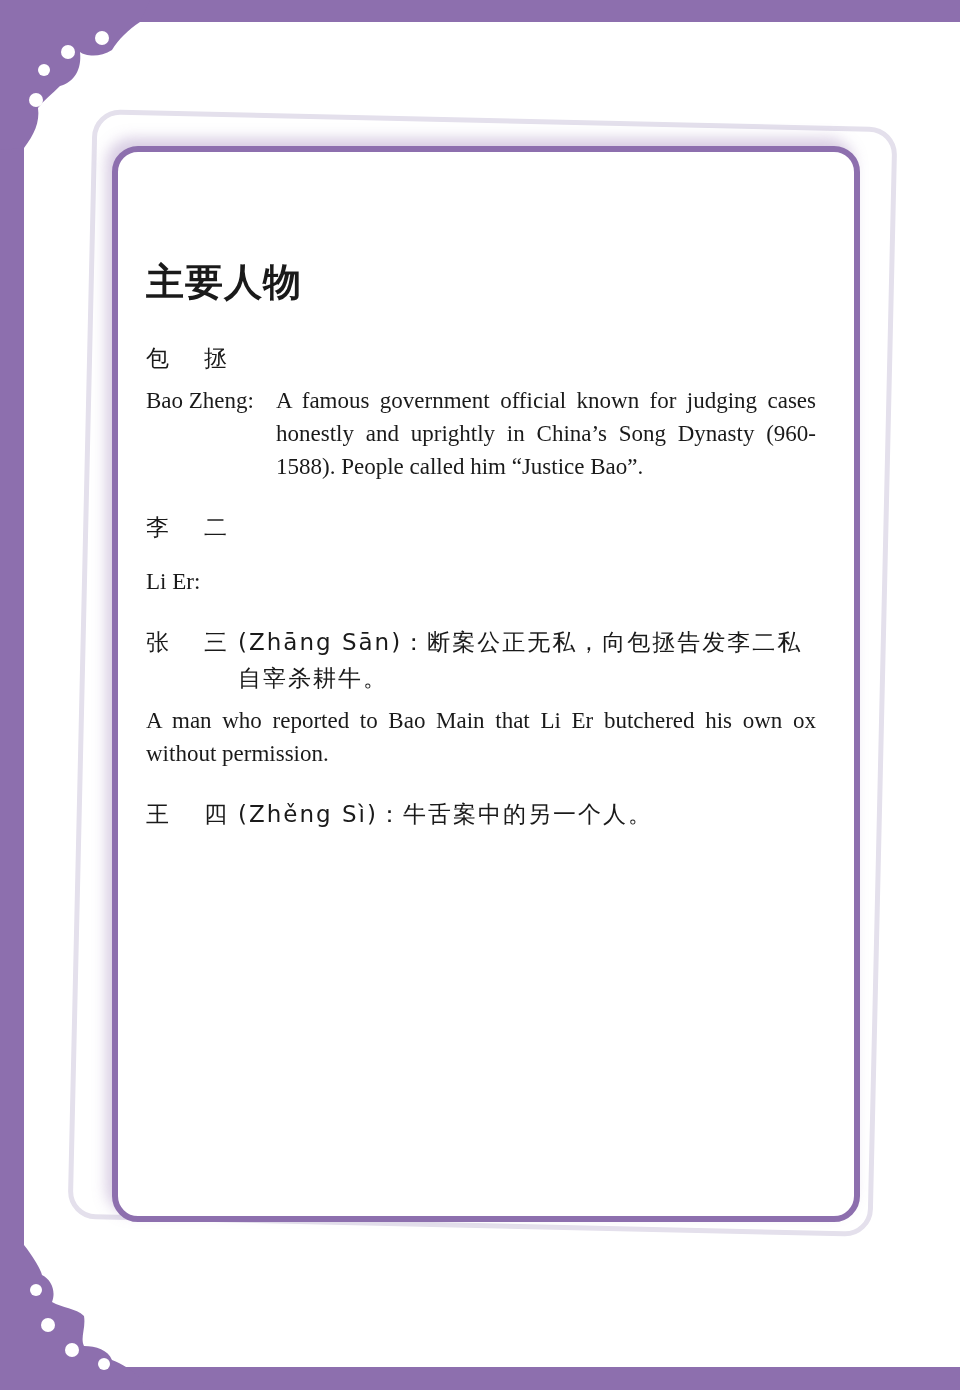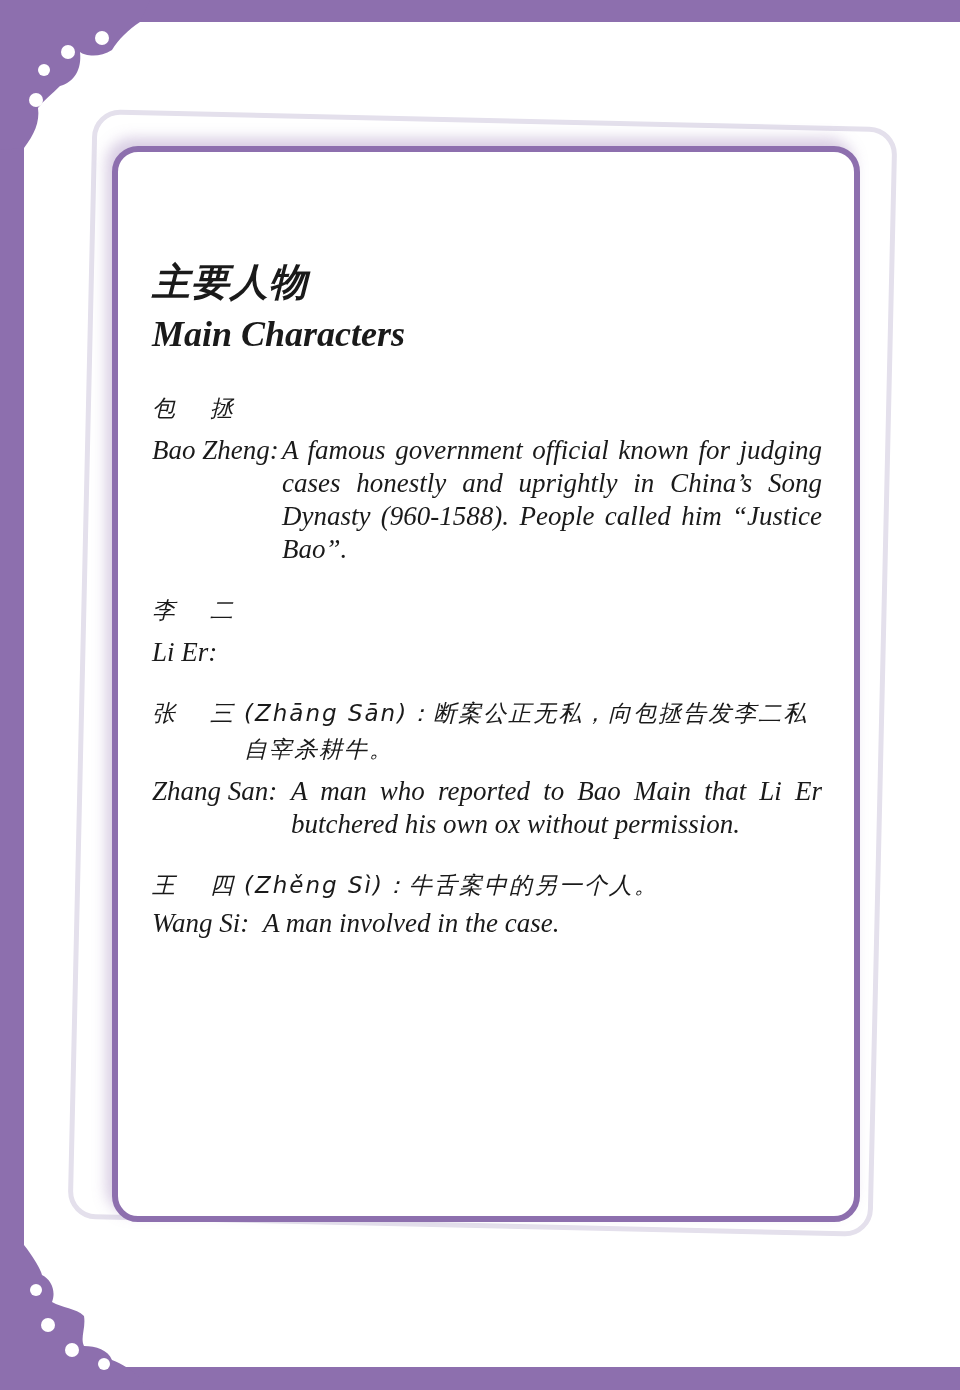--- a/index.html
+++ b/index.html
@@ -19,29 +19,29 @@
   .back-card {
     position:absolute; left:80px; top:118px; width:795px; height:1100px;
     border:5px solid #e4e0ec; border-radius:28px; transform:rotate(1.3deg);
     background:transparent;
   }
   .card {
     position:absolute; left:112px; top:146px; width:736px; height:1064px;
     border:6px solid var(--accent); border-radius:26px; background:#fff;
     box-shadow:-6px -8px 14px rgba(143,112,176,0.35);
   }
-  .content { position:absolute; left:152px; top:258px; width:670px;font-style:italic; }
+  .content { position:absolute; left:146px; top:258px; width:670px; }
   .title-zh { font-size:38px; font-weight:bold; margin:0; line-height:48px; letter-spacing:1px; }
   .title-en { font-size:36px; font-weight:bold; margin:6px 0 0 0; line-height:44px; }
 
   .entry { position:relative; }
   .zh-line { font-family:"DejaVu Sans", sans-serif; font-size:23px; line-height:36px; display:flex; }
   .zh-name { width:58px; flex:none; }
   .zh-body { flex:1; letter-spacing:2px; }
-  .en-line { font-size:27px; line-height:33px; display:flex; margin-top:4px; }
+  .en-line { font-size:23px; line-height:33px; display:flex; margin-top:4px; }
   .en-label { flex:none; }
   .en-body { flex:1; text-align:justify; }
 </style>
 </head>
 <body style="--accent:#8d6fae;">
 
 <div class="frame-top"></div>
 <div class="frame-left"></div>
 <div class="frame-bottom"></div>
 
@@ -60,59 +60,53 @@
   <circle cx="72" cy="200" r="7" fill="#fff"></circle>
   <circle cx="104" cy="214" r="6" fill="#fff"></circle>
 </svg>
 
 <div class="back-card"></div>
 
 <div class="card"></div>
 
 <div class="content">
   <h1 class="title-zh">主要人物</h1>
-  <h2 class="title-en">Main Characters</h2>
 
   <div class="entry" style="margin-top:34px;">
     <div class="zh-line">
       <span class="zh-name">包</span>
       <span style="width:34px;flex:none;">拯</span>
     </div>
     <div class="en-line" style="margin-top:8px;">
       <span class="en-label" style="width:130px;">Bao Zheng:</span>
       <span class="en-body">A famous government official known for judging cases honestly and uprightly in China’s Song Dynasty (960-1588). People called him “Justice Bao”.</span>
     </div>
   </div>
 
   <div class="entry" style="margin-top:26px;">
     <div class="zh-line">
       <span class="zh-name">李</span>
       <span style="width:34px;flex:none;">二</span>
     </div>
-    <div class="en-line" style="margin-top:8px;flex-direction:column;">
+    <div class="en-line" style="margin-top:20px;flex-direction:column;">
       <span class="en-label" style="width:92px;">Li Er:</span>
     </div>
   </div>
 
   <div class="entry" style="margin-top:26px;">
     <div class="zh-line">
       <span class="zh-name">张</span>
       <span style="width:34px;flex:none;">三</span>
       <span class="zh-body">(Zhāng Sān)：断案公正无私，向包拯告发李二私自宰杀耕牛。</span>
     </div>
     <div class="en-line" style="margin-top:8px;">
-      <span class="en-label" style="width:139px;">Zhang San:</span>
       <span class="en-body">A man who reported to Bao Main that Li Er butchered his own ox without permission.</span>
     </div>
   </div>
 
   <div class="entry" style="margin-top:26px;">
     <div class="zh-line">
       <span class="zh-name">王</span>
       <span style="width:34px;flex:none;">四</span>
       <span class="zh-body">(Zhěng Sì)：牛舌案中的另一个人。</span>
     </div>
-    <div class="en-line" style="margin-top:4px;">
-      <span class="en-label" style="width:111px;">Wang Si:</span>
-      <span class="en-body" style="text-align:left;">A man involved in the case.</span>
-    </div>
   </div>
 </div>
 
 </body></html>

